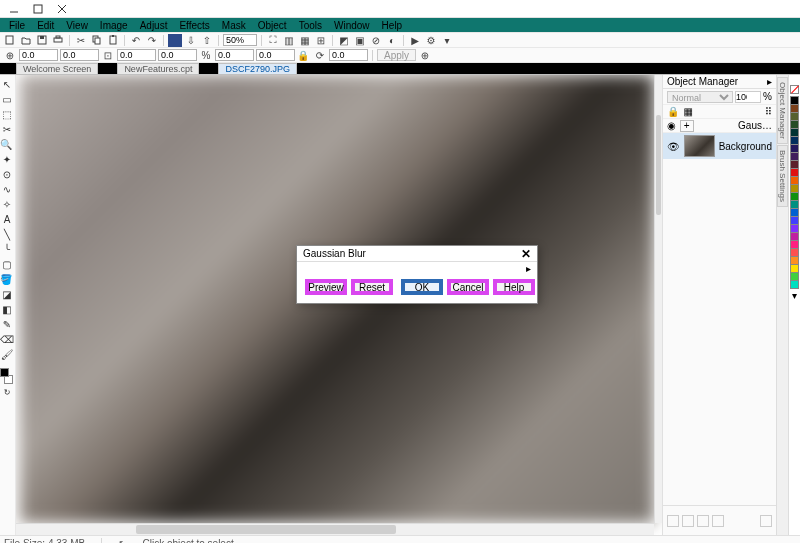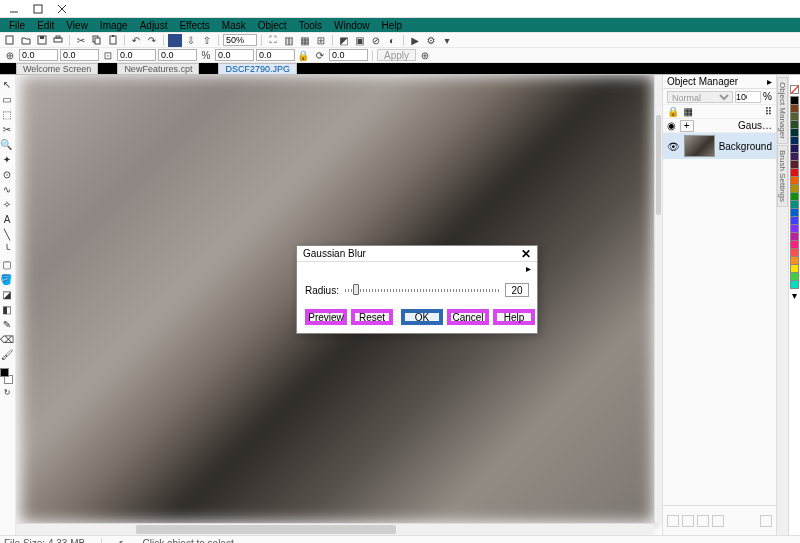--- a/index.html
+++ b/index.html
@@ -238,28 +238,20 @@
         </div>
     </div>
   </div>
 
   <div class="dialog">
     <div class="dlg-title">
       <span>Gaussian Blur</span>
       <span class="dlg-close">✕</span>
     </div>
     <div class="dlg-expand"><span>▸</span></div>
-    <div class="dlg-body">
-      <label>Radius:</label>
-      <div class="slider-track">
-        <div class="slider-ticks"></div>
-        <div class="slider-thumb"></div>
-      </div>
-      <input class="dlg-val" value="20" style="">
-    </div>
     <div class="dlg-btns">
       <div class="dlg-btn">Preview</div>
       <div class="dlg-btn">Reset</div>
       <div class="spacer"></div>
       <div class="dlg-btn default">OK</div>
       <div class="dlg-btn">Cancel</div>
       <div class="dlg-btn">Help</div>
     </div>
   </div>
 

